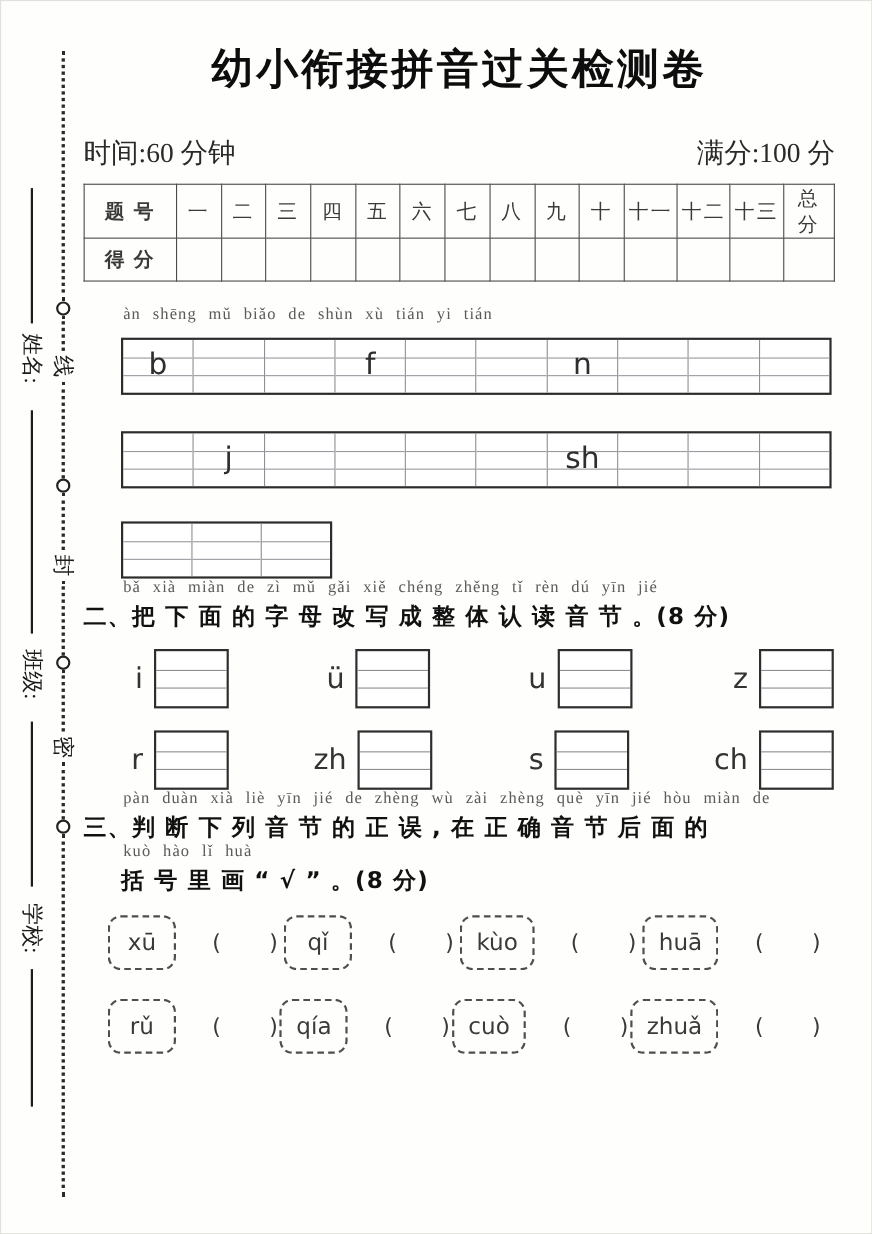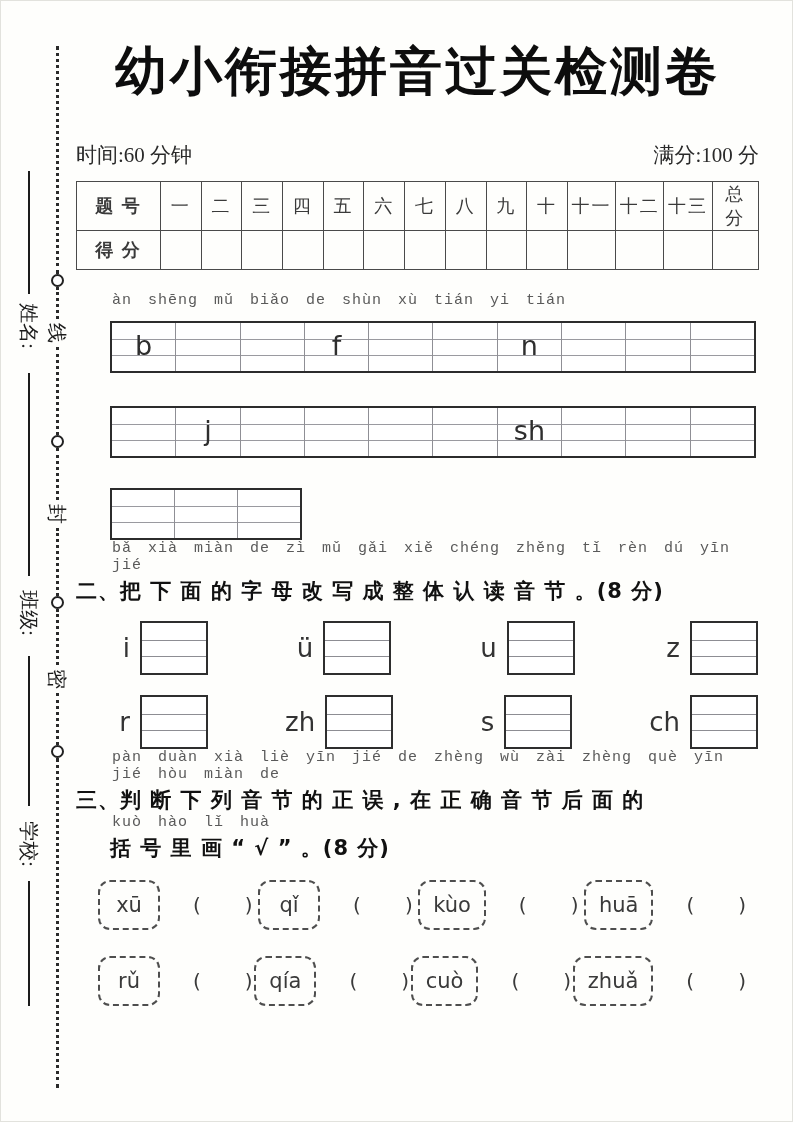--- a/index.html
+++ b/index.html
@@ -24,35 +24,35 @@
   .seal-col {
     position:absolute; left:49px; top:45px; height:1042px; width:14px;
     display:flex; flex-direction:column; align-items:center;
   }
   .dots { width:0; border-left:3px dotted #2a2a2a; }
   .seal-circle { width:13px; height:13px; border:2px solid #222; border-radius:50%; background:#fff; flex:none; }
   .seal-char { height:28px; line-height:28px; font-size:20px; color:#1c1c1c; transform:rotate(90deg); flex:none; }
   
   .content { position:absolute; left:75px; top:30px; width:683px; }
   .title {
-    text-align:center; font-size:52px; font-weight:700; letter-spacing:3px;
+    text-align:center; font-size:38px; font-weight:700; letter-spacing:3px;
     color:#0d0d0d; margin-top:6px; font-family:Liberation Sans, sans-serif;
   }
-  .info-row { display:flex; justify-content:space-between; margin-top:34px; font-size:21px; color:#2a2a2a;text-align:right; }
+  .info-row { display:flex; justify-content:space-between; margin-top:34px; font-size:25px; color:#2a2a2a;text-align:right; }
   table.score-table { width:100%; border-collapse:collapse; margin-top:12px; }
   table.score-table td {
     border:1.5px solid #4a4a4a; height:39px; text-align:center;
     font-size:18px; color:#3a3a3a; letter-spacing:2px;
   }
   td.st-head { width:88px;font-weight:bold; }
   td.st-num { width:42px; }
   td.st-wide { width:50px; }
   td.st-total { width:48px; }
   .pinyin {
-    font-family:Liberation Mono, monospace; font-size:15px; color:#5a5a5a;
+    font-family:Liberation Serif, serif; font-size:15px; color:#5a5a5a;
     letter-spacing:1px; padding-left:36px; margin-top:22px; word-spacing:6px;
   }
   .pinyin.tight { margin-top:0; }
   .sec-title {
     font-size:21px; font-weight:700; color:#111; margin-top:3px;
     font-family:"DejaVu Sans", sans-serif; letter-spacing:1px;
   }
   .sec-title.indent { padding-left:34px; }
   
   .pinyin-grid { display:flex; border:2px solid #2c2c2c; margin-left:34px; height:52px; background:#fff; }

